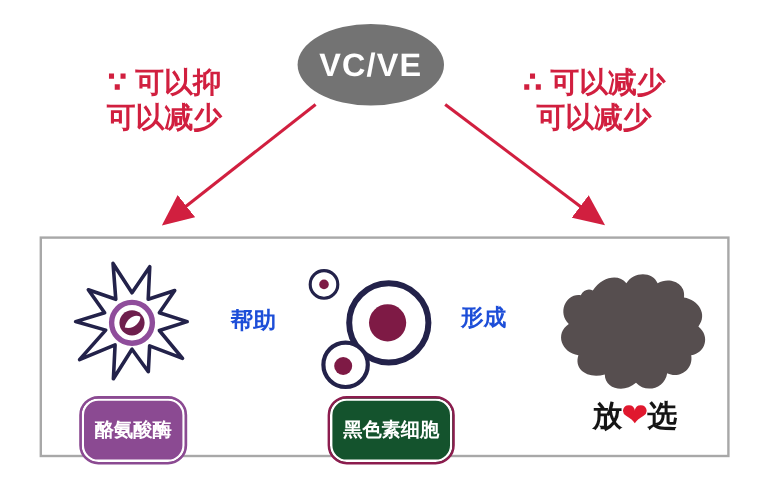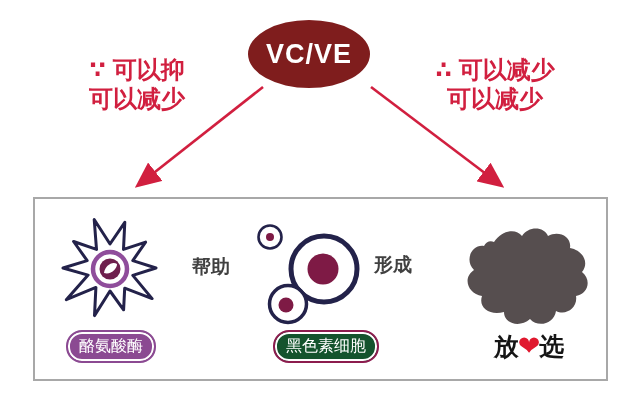--- a/index.html
+++ b/index.html
@@ -10,21 +10,21 @@
     width: 640px;
     height: 403px;
     background: #ffffff;
     overflow: hidden;
   }
   .abs { position: absolute; }
   
   .bubble {
     left: 248px; top: 20px;
     width: 122px; height: 68px;
-    background: #7f1d1d;
+    background: #737373;
     border-radius: 50%;
     display: flex; align-items: center; justify-content: center;
     color: #ffffff;
     font-size: 27px;
     font-weight: 600;
     letter-spacing: 1px;
   }
   
   .note {
     color: #D11F3F;
@@ -44,37 +44,37 @@
     border: 2px solid #A8A8A8;
     background: #ffffff;
   }
   
   .cell-svg  { left: 50px;  top: 208px; }
   .mel-svg   { left: 240px; top: 218px; }
   .blob-svg  { left: 452px; top: 222px; }
   
   .pill {
     font-size: 16px;
-    font-weight: 400;
+    font-weight: 700;
     color: #ffffff;
-    padding: 4px 11px;
+    padding: 16px 11px;
     border-radius: 16px;
     box-shadow: inset 0 0 0 2px #ffffff;
     white-space: nowrap;
   }
   .pill-purple { left: 66px;  top: 330px; background: #8B4A92; border: 2px solid #8B4A92; }
   .pill-maroon { left: 273px; top: 330px; background: #14532d; border: 2px solid #8C1C4E; }
   
   .step-caption {
-    color: #404040;
+    color: #1d4ed8;
     font-size: 19px;
     font-weight: 600;
   }
   .caption-help { left: 192px; top: 254px; }
-  .caption-form { left: 374px; top: 252px; }
+  .caption-form { left: 384px; top: 252px; }
   
   .melanin-text {
     left: 477px; top: 257px; width: 98px;
     text-align: center;
     color: #BDB7B9;
     font-size: 21px;
     font-weight: 600;
     letter-spacing: 3px;
   }
   

